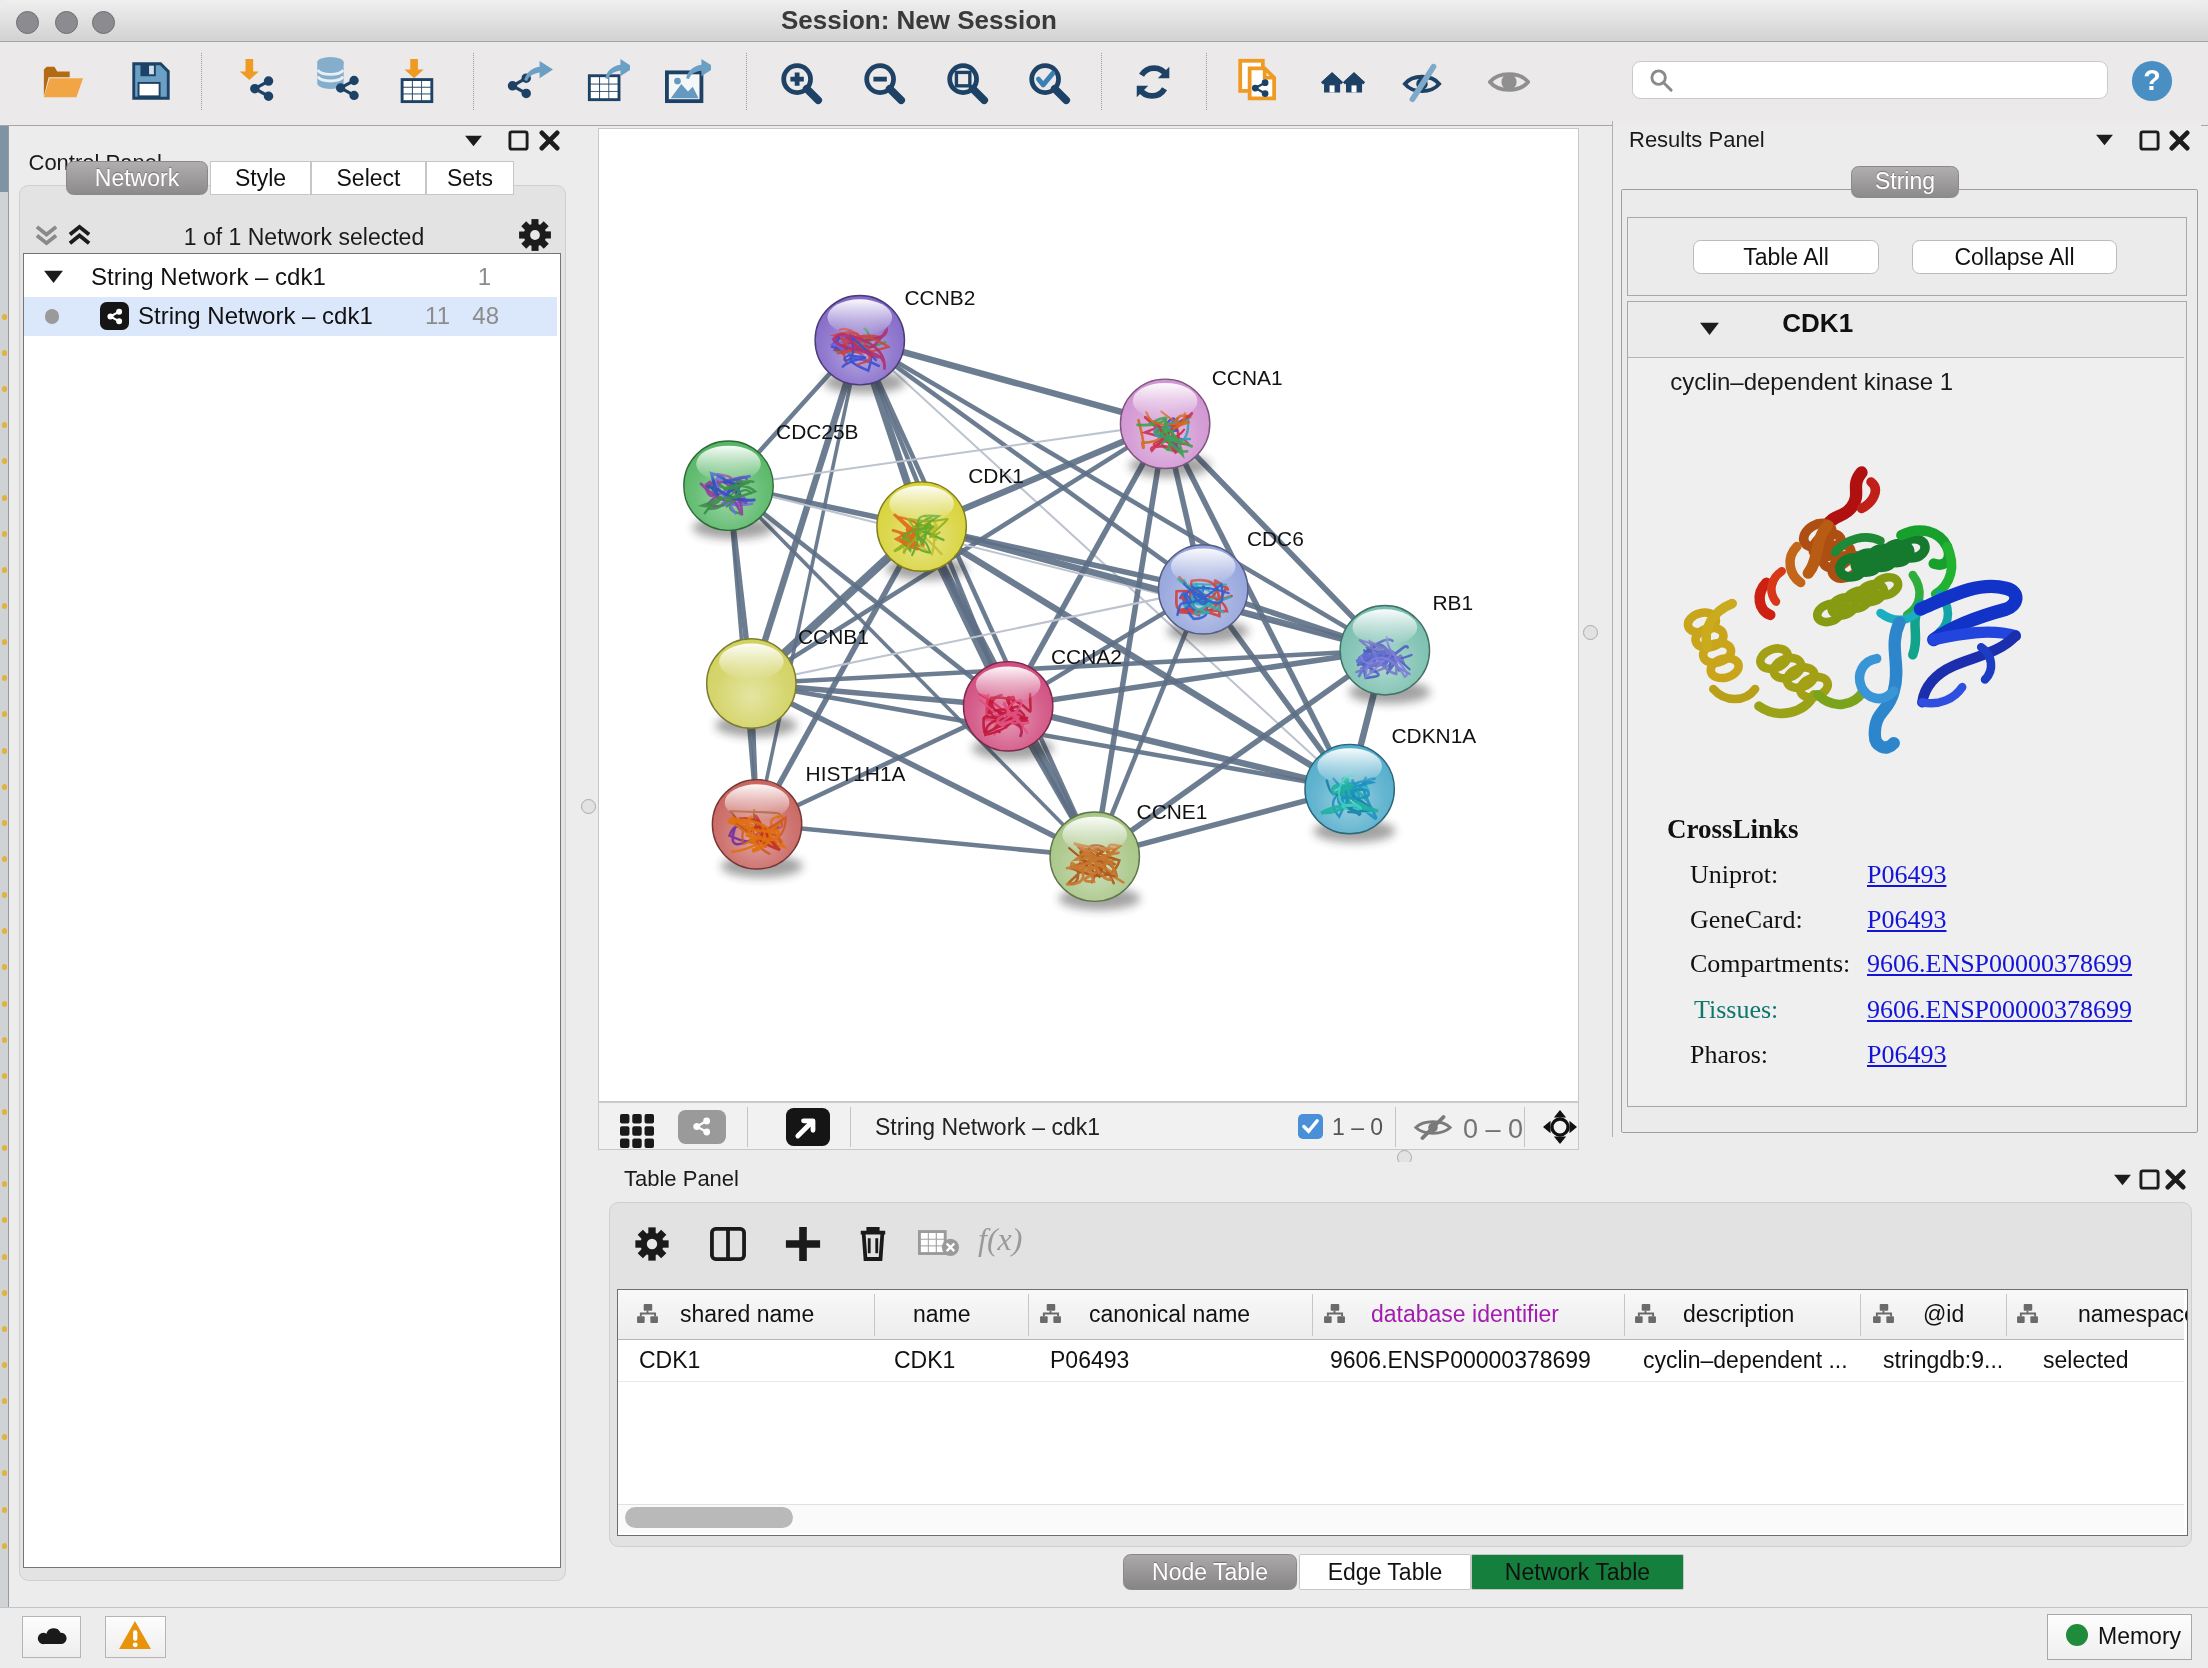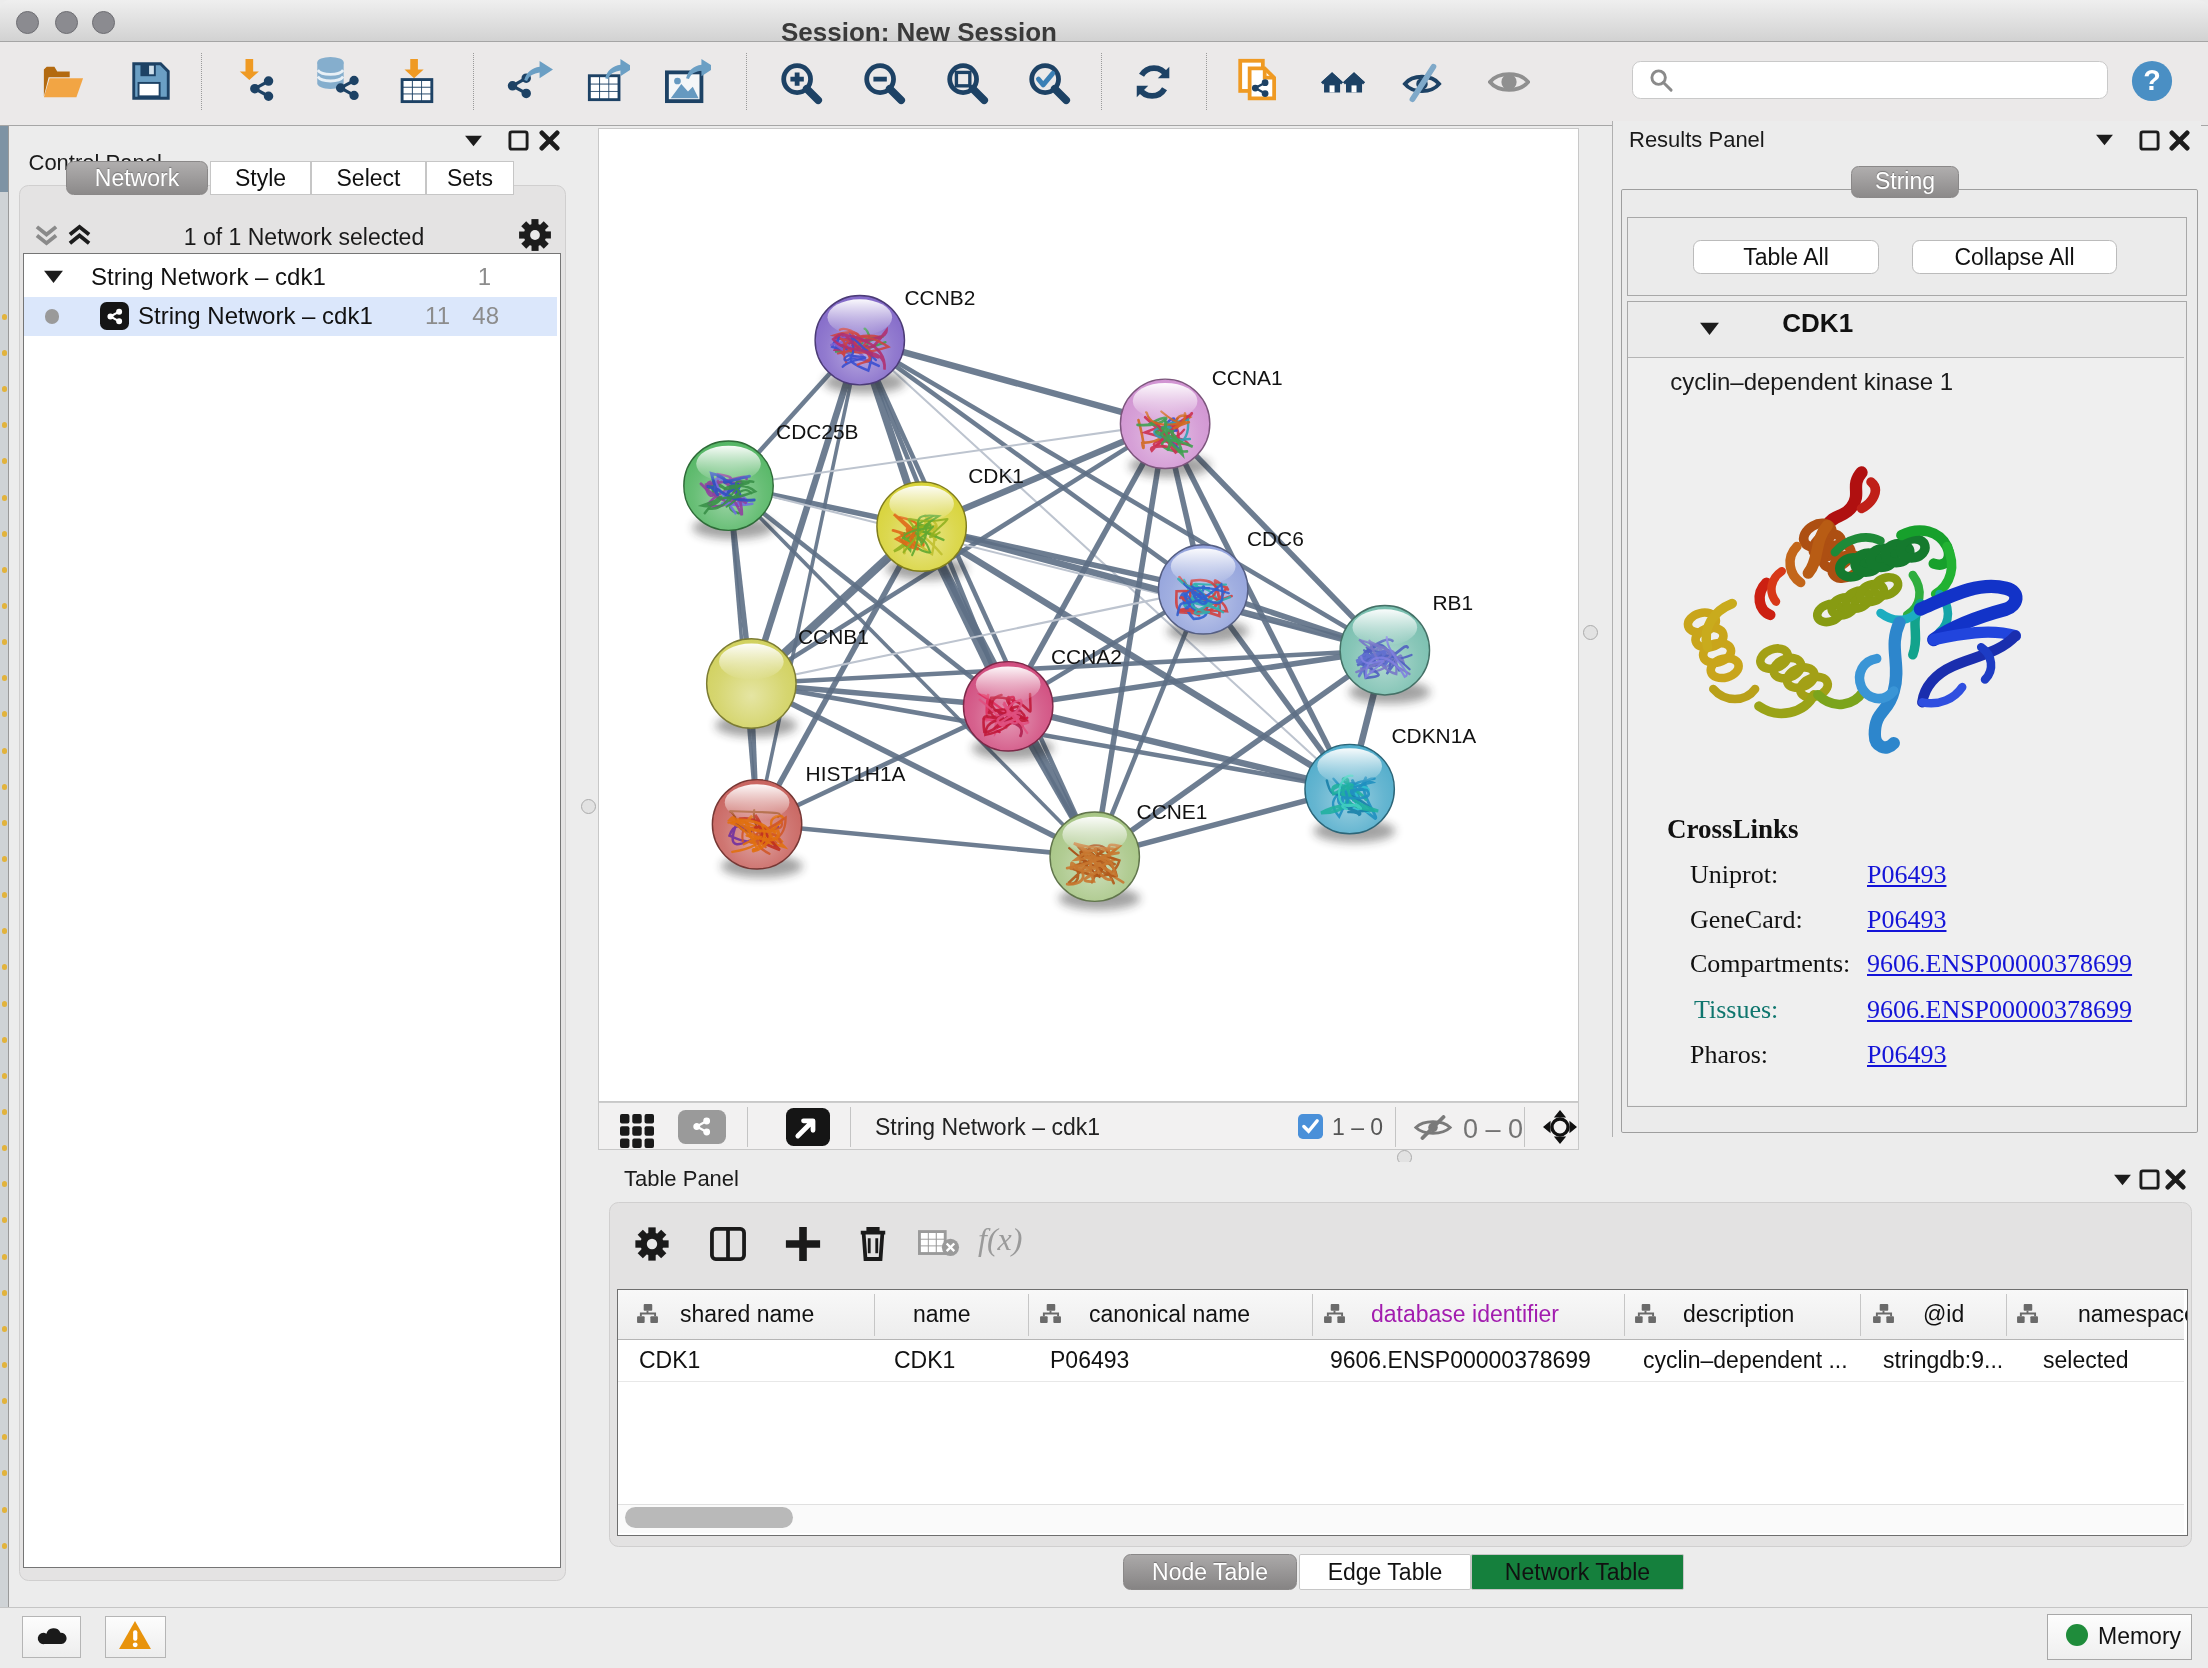--- a/index.html
+++ b/index.html
@@ -36,21 +36,21 @@
 <div class="abs" style="left:1.9px;top:1398px;width:4.8px;height:5.7px;border-radius:2.9px;background:#e2b33c"></div>
 <div class="abs" style="left:1.9px;top:1434px;width:4.8px;height:5.7px;border-radius:2.9px;background:#e2b33c"></div>
 <div class="abs" style="left:1.9px;top:1470px;width:4.8px;height:5.7px;border-radius:2.9px;background:#e2b33c"></div>
 <div class="abs" style="left:1.9px;top:1507px;width:4.8px;height:5.7px;border-radius:2.9px;background:#e2b33c"></div>
 <div class="abs" style="left:1.9px;top:1543px;width:4.8px;height:5.7px;border-radius:2.9px;background:#e2b33c"></div>
 <div class="abs" style="left:7.6px;top:42px;width:1px;height:1626px;background:#9a9a9a"></div>
 <div class="abs" style="left:0;top:0;width:2208px;height:41px;background:linear-gradient(#efefef,#d2d2d2);border-bottom:1px solid #a5a5a5;border-radius:9.5px 9.5px 0 0;">
     <div class="abs" style="left:16px;top:10.5px;width:21px;height:21px;border-radius:50%;background:#8b8b90;border:1px solid #6e6e73;"></div>
     <div class="abs" style="left:55px;top:10.5px;width:21px;height:21px;border-radius:50%;background:#8b8b90;border:1px solid #6e6e73;"></div>
     <div class="abs" style="left:92px;top:10.5px;width:21px;height:21px;border-radius:50%;background:#8b8b90;border:1px solid #6e6e73;"></div>
-    <div class="abs" style="left:0;top:0;width:1838px;height:41px;text-align:center;line-height:41px;font-size:26px;font-weight:bold;color:#3a3a3a;margin-top:12px;">Session: New Session</div>
+    <div class="abs" style="left:0;top:0;width:1838px;height:41px;text-align:center;line-height:41px;font-size:26px;font-weight:bold;color:#3a3a3a;">Session: New Session</div>
   </div>
 <div class="abs" style="left:0;top:42px;width:2208px;height:83px;background:#ebe9e9;border-bottom:1px solid #a6a6a6;"></div>
 <svg style="position:absolute;left:41px;top:58px" width="44" height="48" viewBox="0 0 46 50" xmlns="http://www.w3.org/2000/svg">
     <path d="M3 12 L3 40 L8 20 L30 20 L30 14 L17 14 L14 9 L6 9 z" fill="#b36a10"></path>
     <path d="M3 41 L9 21 L44 21 L37 41 z" fill="#f2a544"></path>
   </svg>
 <svg style="position:absolute;left:128px;top:58px" width="46" height="46" viewBox="0 0 48 48" xmlns="http://www.w3.org/2000/svg">
     <path d="M6 6 h28 l8 8 v28 h-36 z" fill="#6b9fc4" stroke="#1d4265" stroke-width="3"></path>
     <rect x="13" y="6" width="16" height="13" fill="#1d4265"></rect>
     <rect x="22" y="8" width="5" height="9" fill="#cfe0ec"></rect>

